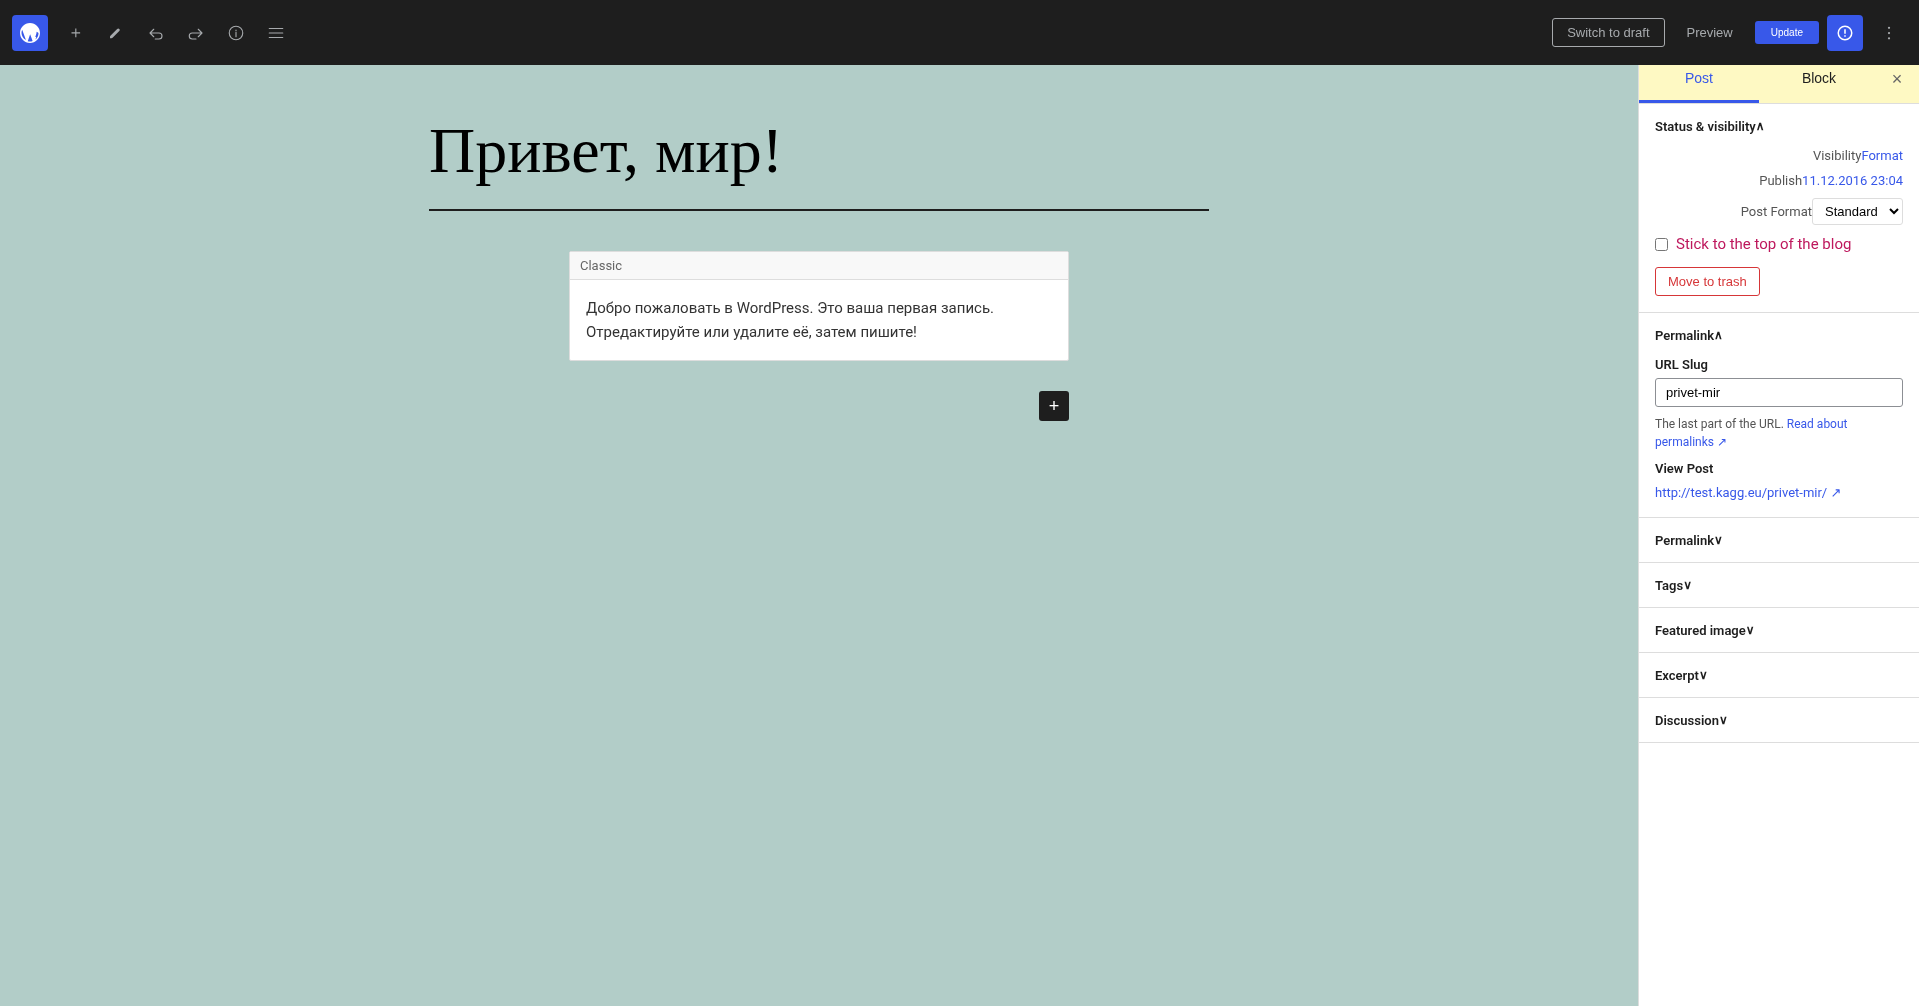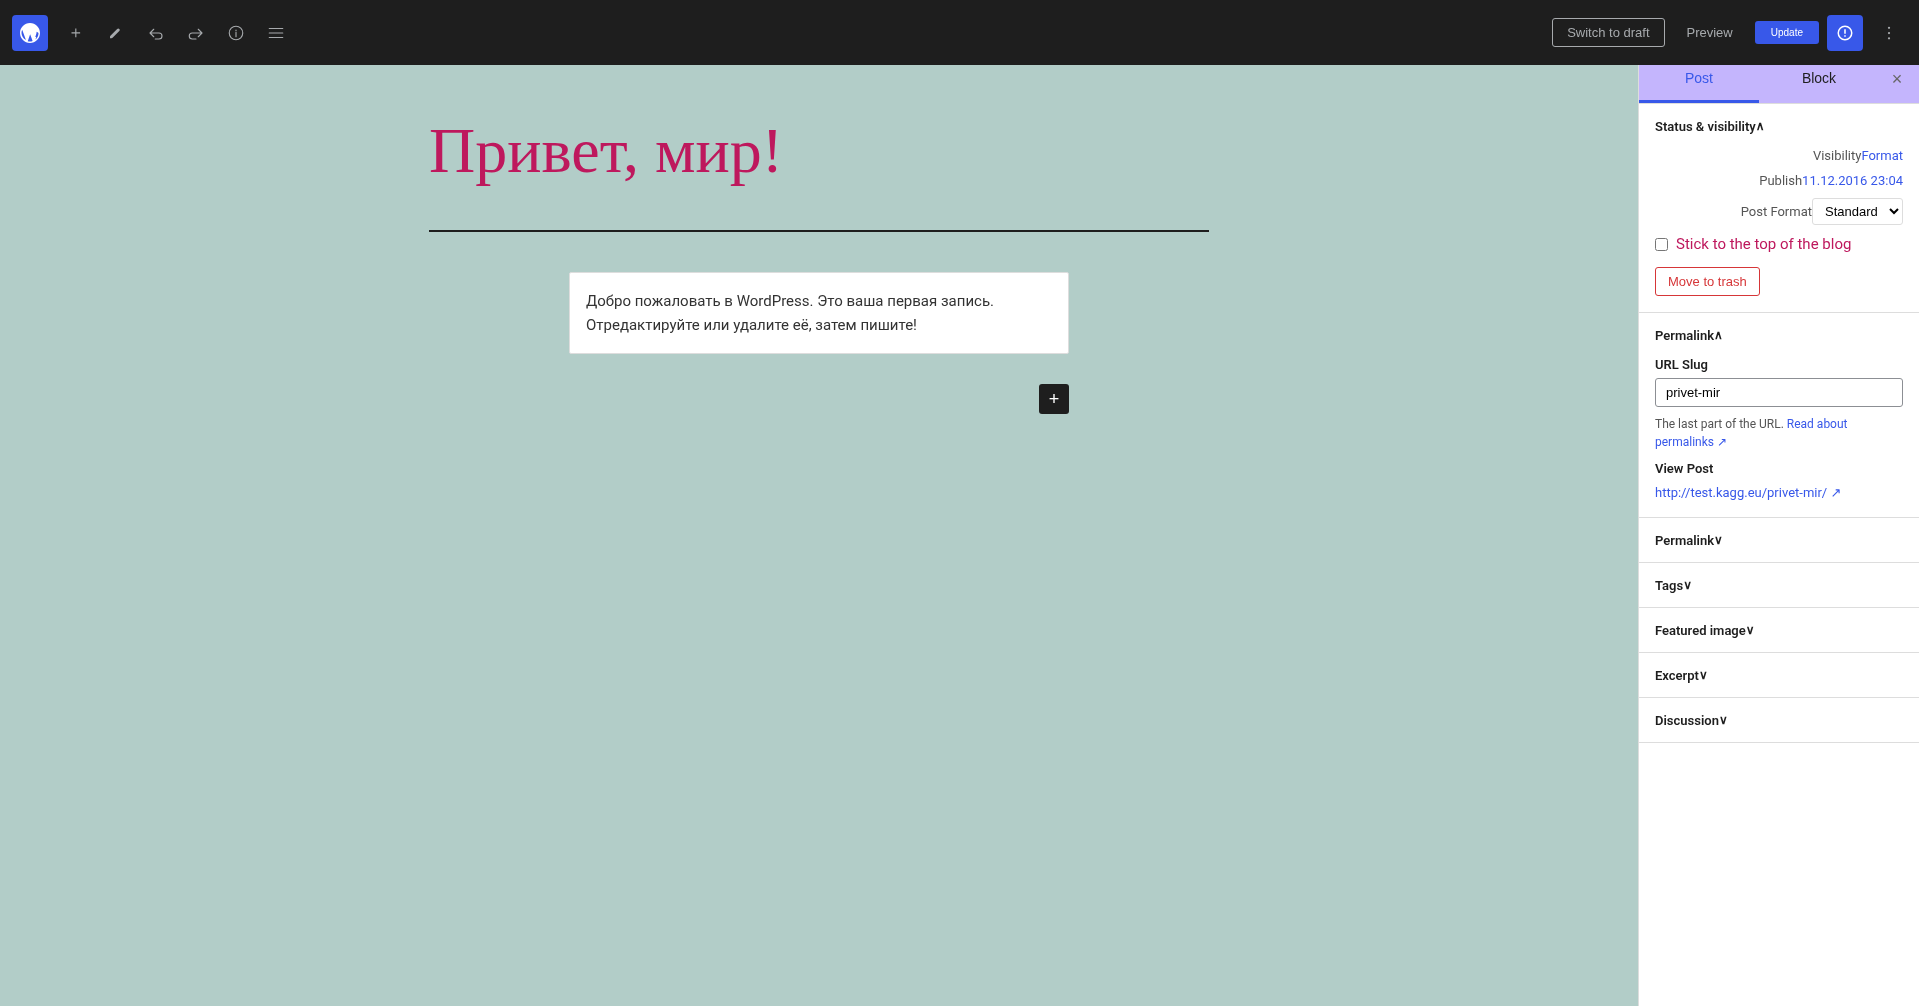--- a/index.html
+++ b/index.html
@@ -101,22 +101,22 @@
       padding: 60px 0;
     }
     .editor-content {
       max-width: 900px;
       margin: 0 auto;
       padding: 0 60px;
     }
     .post-title {
       font-size: 64px;
       font-weight: 300;
-      color: #be185d;
-      margin-bottom: 44px;
+      color: #000000;
+      margin-bottom: 23px;
       line-height: 1.1;
       font-family: Georgia, 'Times New Roman', serif;
     }
     .divider {
       border: none;
       border-top: 2px solid #1e1e1e;
       margin-bottom: 40px;
     }
     .classic-block {
       background: white;
@@ -171,21 +171,21 @@
       height: 950px;
       overflow-y: auto;
     }
     .sidebar-header {
       display: flex;
       align-items: center;
       border-bottom: 1px solid #ddd;
       padding: 0;
       position: sticky;
       top: 0;
-      background: #c4b5fd;
+      background: #fef9c3;
       z-index: 10;
     }
     .sidebar-tab {
       flex: 1;
       padding: 14px 16px;
       font-size: 14px;
       font-weight: 500;
       text-align: center;
       cursor: pointer;
       border: none;
@@ -395,20 +395,21 @@
 </div>
 
 <div class="main-layout">
 
   <div class="editor-area">
     <div class="editor-content">
       <h1 class="post-title">Привет, мир!</h1>
       <hr class="divider">
 
       <div class="classic-block">
+        <div class="classic-block-toolbar">Classic</div>
         <div class="classic-block-content">
           <p>Добро пожаловать в WordPress. Это ваша первая запись.</p>
           <p>Отредактируйте или удалите её, затем пишите!</p>
         </div>
       </div>
 
       <div class="add-block-container">
         <button class="add-block-btn">+</button>
       </div>
     </div>

